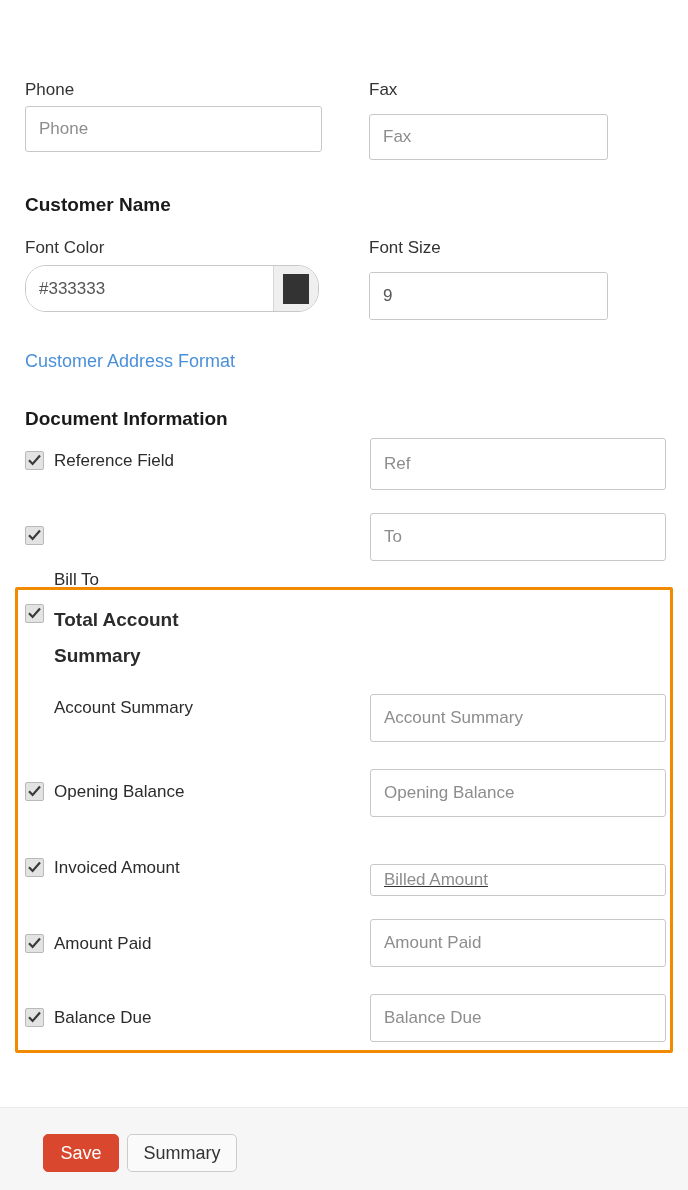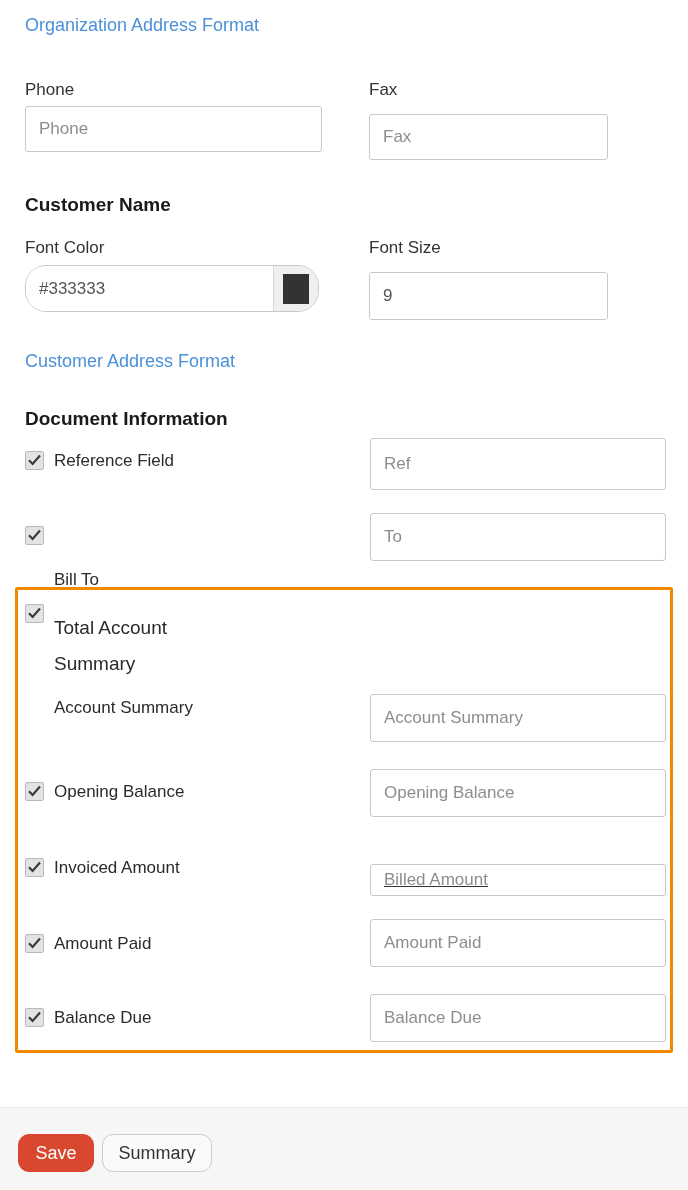--- a/index.html
+++ b/index.html
@@ -37,21 +37,21 @@
     color: #333333;
     font-size: 17px;
     line-height: 1;
     white-space: nowrap;
   }
   .row-label {
     color: #2b2b2b;
     font-size: 17px;
     line-height: 1.15;
   }
-  .row-label.bold { font-weight: normal; margin-top: 8px; }
+  .row-label.bold { font-weight: bold; }
 
   
   .txt {
     position: absolute;
     background: #ffffff;
     border: 1px solid #c8c8c8;
     border-radius: 3px;
     font-family: "Liberation Sans", sans-serif;
     font-size: 17px;
     color: #333333;
@@ -141,26 +141,27 @@
     position: absolute;
     left: 0; right: 0; bottom: 0;
     height: 83px;
     background: #f6f6f6;
     border-top: 1px solid #ececec;
   }
   .btn {
     position: absolute;
     font-family: "Liberation Sans", sans-serif;
     font-size: 18px;
-    border-radius: 11px;
+    border-radius: 5px;
     cursor: pointer;
     line-height: 1;
     display: flex;
     align-items: center;
     justify-content: center;
+    margin-left: 25px;
   }
   .btn-save {
     left: 18px; top: 26px;
     width: 76px; height: 38px;
     background: #d9472e;
     color: #ffffff;
     border: 1px solid #d9472e;
   }
   .btn-preview {
     left: 102px; top: 26px;
@@ -168,21 +169,20 @@
     background: #fafafa;
     color: #333333;
     border: 1px solid #cccccc;
   }
 </style>
 </head>
 <body>
 
 <div class="page">
 
-  <div class="link" style="left:25px; top:16px; position:absolute;">Organization Address Format</div>
 
   <div class="field-label" style="position:absolute; left:25px; top:81px;">Phone</div>
   <input class="txt" style="left: 25px; top: 106px; width: 297px; height: 46px;" placeholder="Phone">
 
   <div class="field-label" style="position:absolute; left:369px; top:81px;">Fax</div>
   <input class="txt" style="left: 369px; top: 114px; width: 239px; height: 46px;" placeholder="Fax">
 
   <div class="section-title" style="position:absolute; left:25px; top:195px;">Customer Name</div>
 
   <div class="field-label" style="position:absolute; left:25px; top:239px;">Font Color</div>

